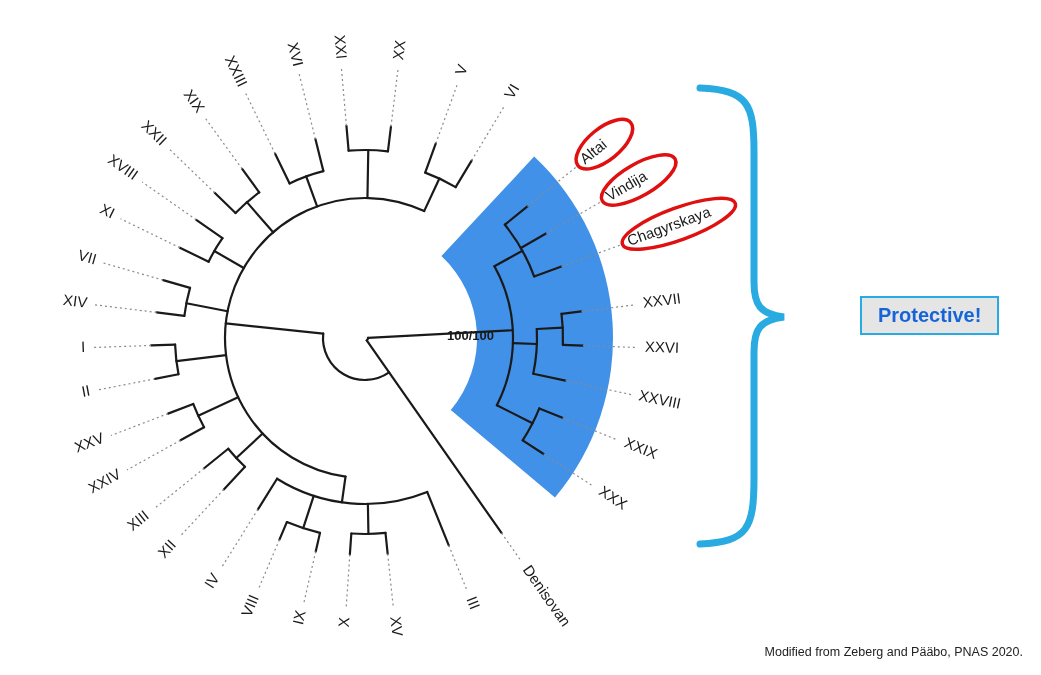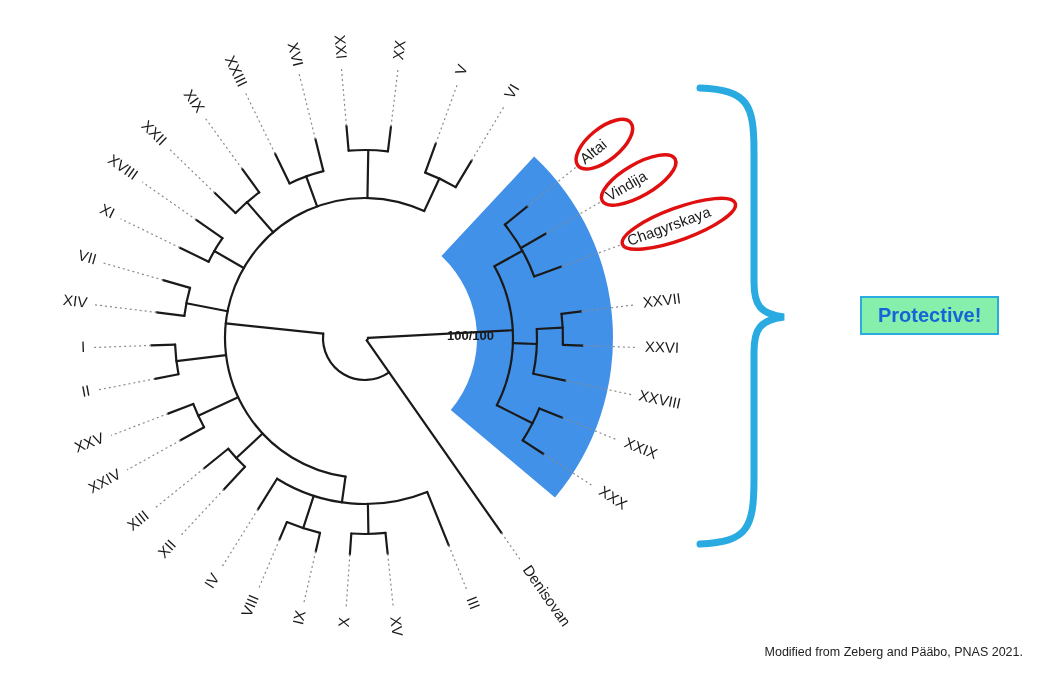--- a/index.html
+++ b/index.html
@@ -8,21 +8,21 @@
     width:1041px;height:675px;
     background:#ffffff;
     font-family:"Liberation Sans", sans-serif;
     overflow:hidden;
   }
   .canvas svg{position:absolute;left:0;top:0;}
   svg text{font-family:"Liberation Sans", sans-serif;fill:#1a1a1a;}
   .callout{
     position:absolute;
     left:860px;top:296px;
-    background:#86efac;
+    background:#e5e5e5;
     border:2px solid #29abe2;
     padding:6px 16px;
     font-size:20px;font-weight:bold;
     color:#1565d8;
     white-space:nowrap;
   }
   .caption{
     position:absolute;
     right:18px;top:645px;
     font-size:12.5px;
@@ -176,14 +176,14 @@
       <text x="509.21066097481514" y="97.99315580340854" transform="rotate(301 509.21066097481514 97.99315580340854)" text-anchor="start" dominant-baseline="middle" font-size="15">VI</text>
       <ellipse cx="604.360956128747" cy="144.1693195566501" rx="34" ry="16" transform="rotate(-39 604.360956128747 144.1693195566501)" fill="none" stroke="#e01010" stroke-width="3.5"></ellipse>
       <ellipse cx="638.6640275958827" cy="180.00000000000003" rx="42" ry="16" transform="rotate(-30 638.6640275958827 180.00000000000003)" fill="none" stroke="#e01010" stroke-width="3.5"></ellipse>
       <ellipse cx="678.8573353424933" cy="223.76527212922664" rx="60" ry="16" transform="rotate(-20 678.8573353424933 223.76527212922664)" fill="none" stroke="#e01010" stroke-width="3.5"></ellipse>
       <text x="494" y="340" text-anchor="end" font-size="13" font-weight="bold">100/100</text>
       <path d="M 700 88 C 748 90 754 104 754 152 L 754 282 C 754 305 760 314 784 317 C 760 320 754 329 754 352 L 754 478 C 754 528 748 542 700 544" fill="none" stroke="#29abe2" stroke-width="7" stroke-linecap="round"></path>
     </svg>
   <div class="callout" style="border-color: rgb(41, 171, 226); color: rgb(21, 101, 216);">
     <span>Protective!</span>
   </div>
-  <div class="caption">Modified from Zeberg and Pääbo, PNAS 2021.</div>
+  <div class="caption">Modified from Zeberg and Pääbo, PNAS 2020.</div>
 </div>
 
 </body></html>

